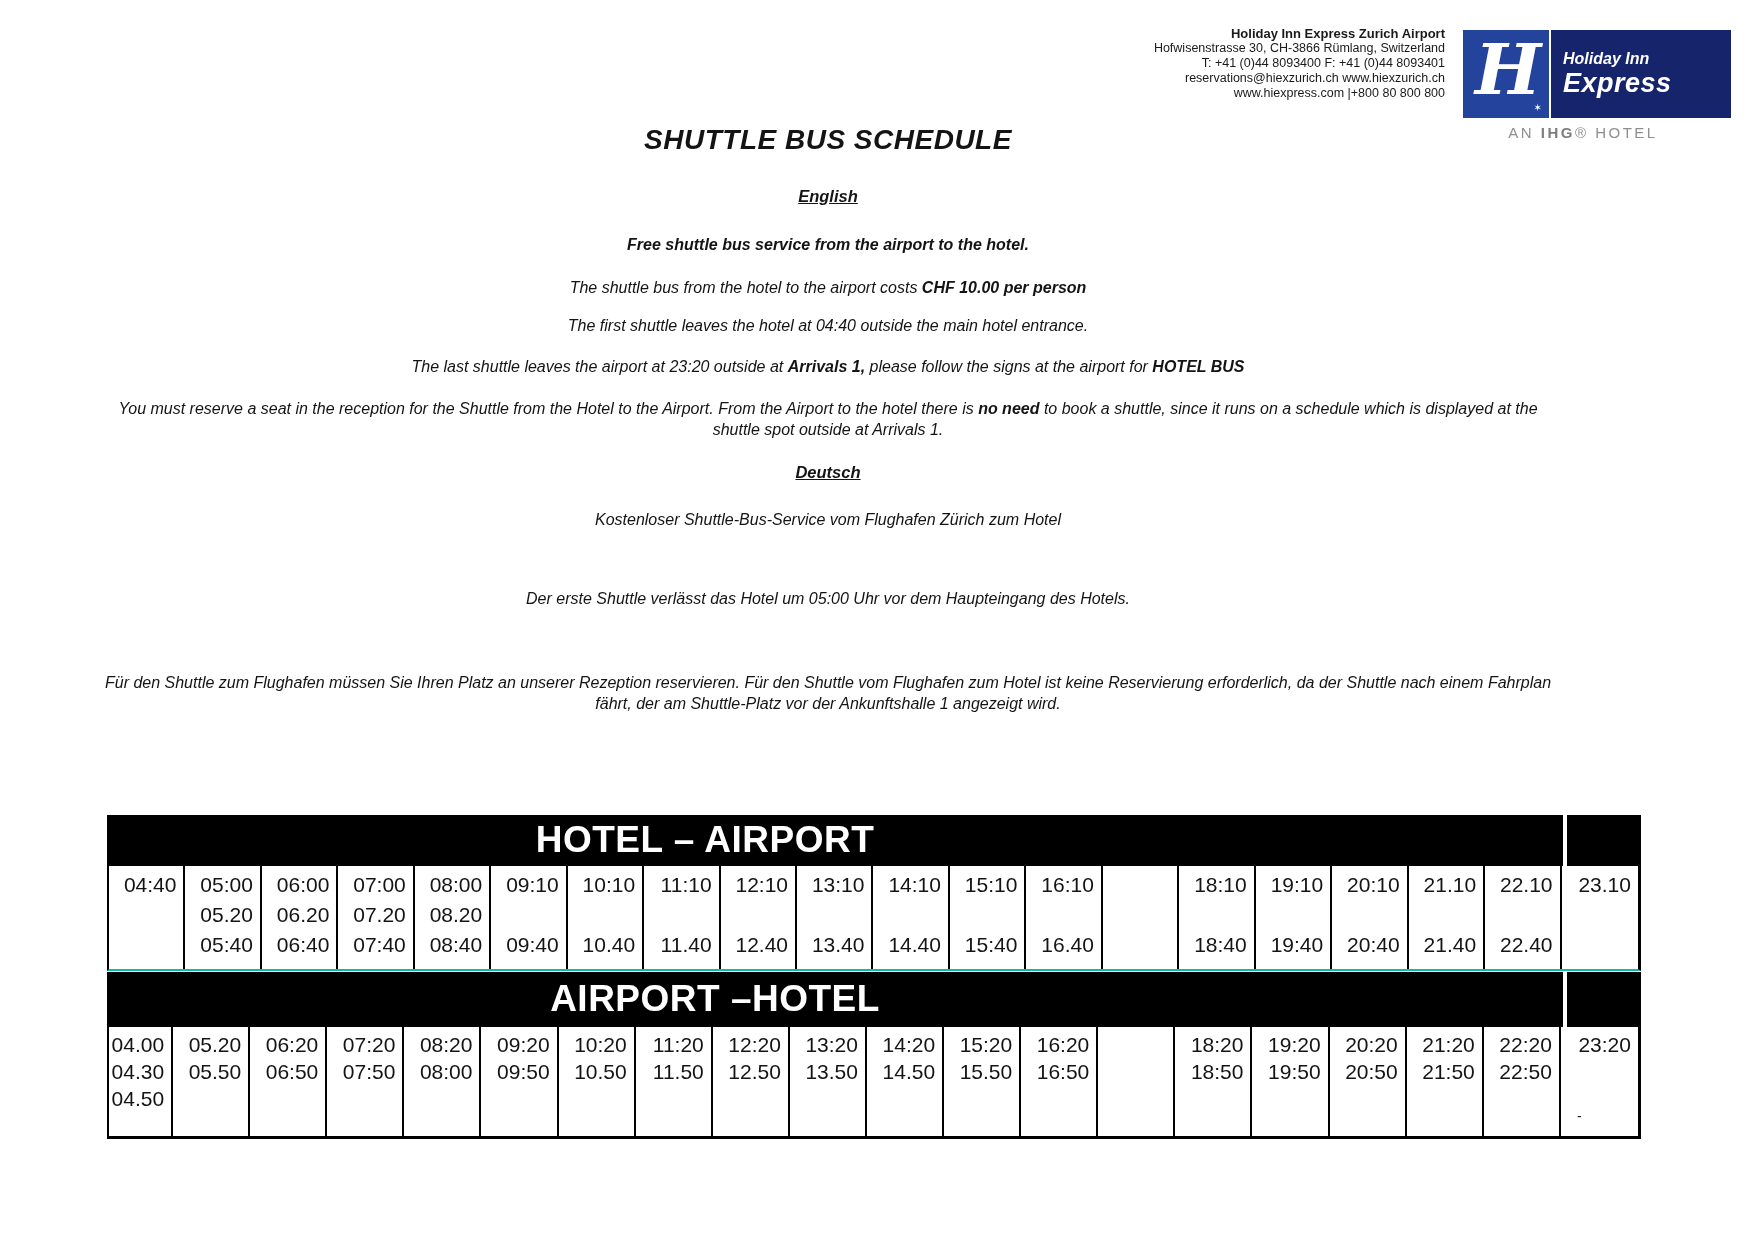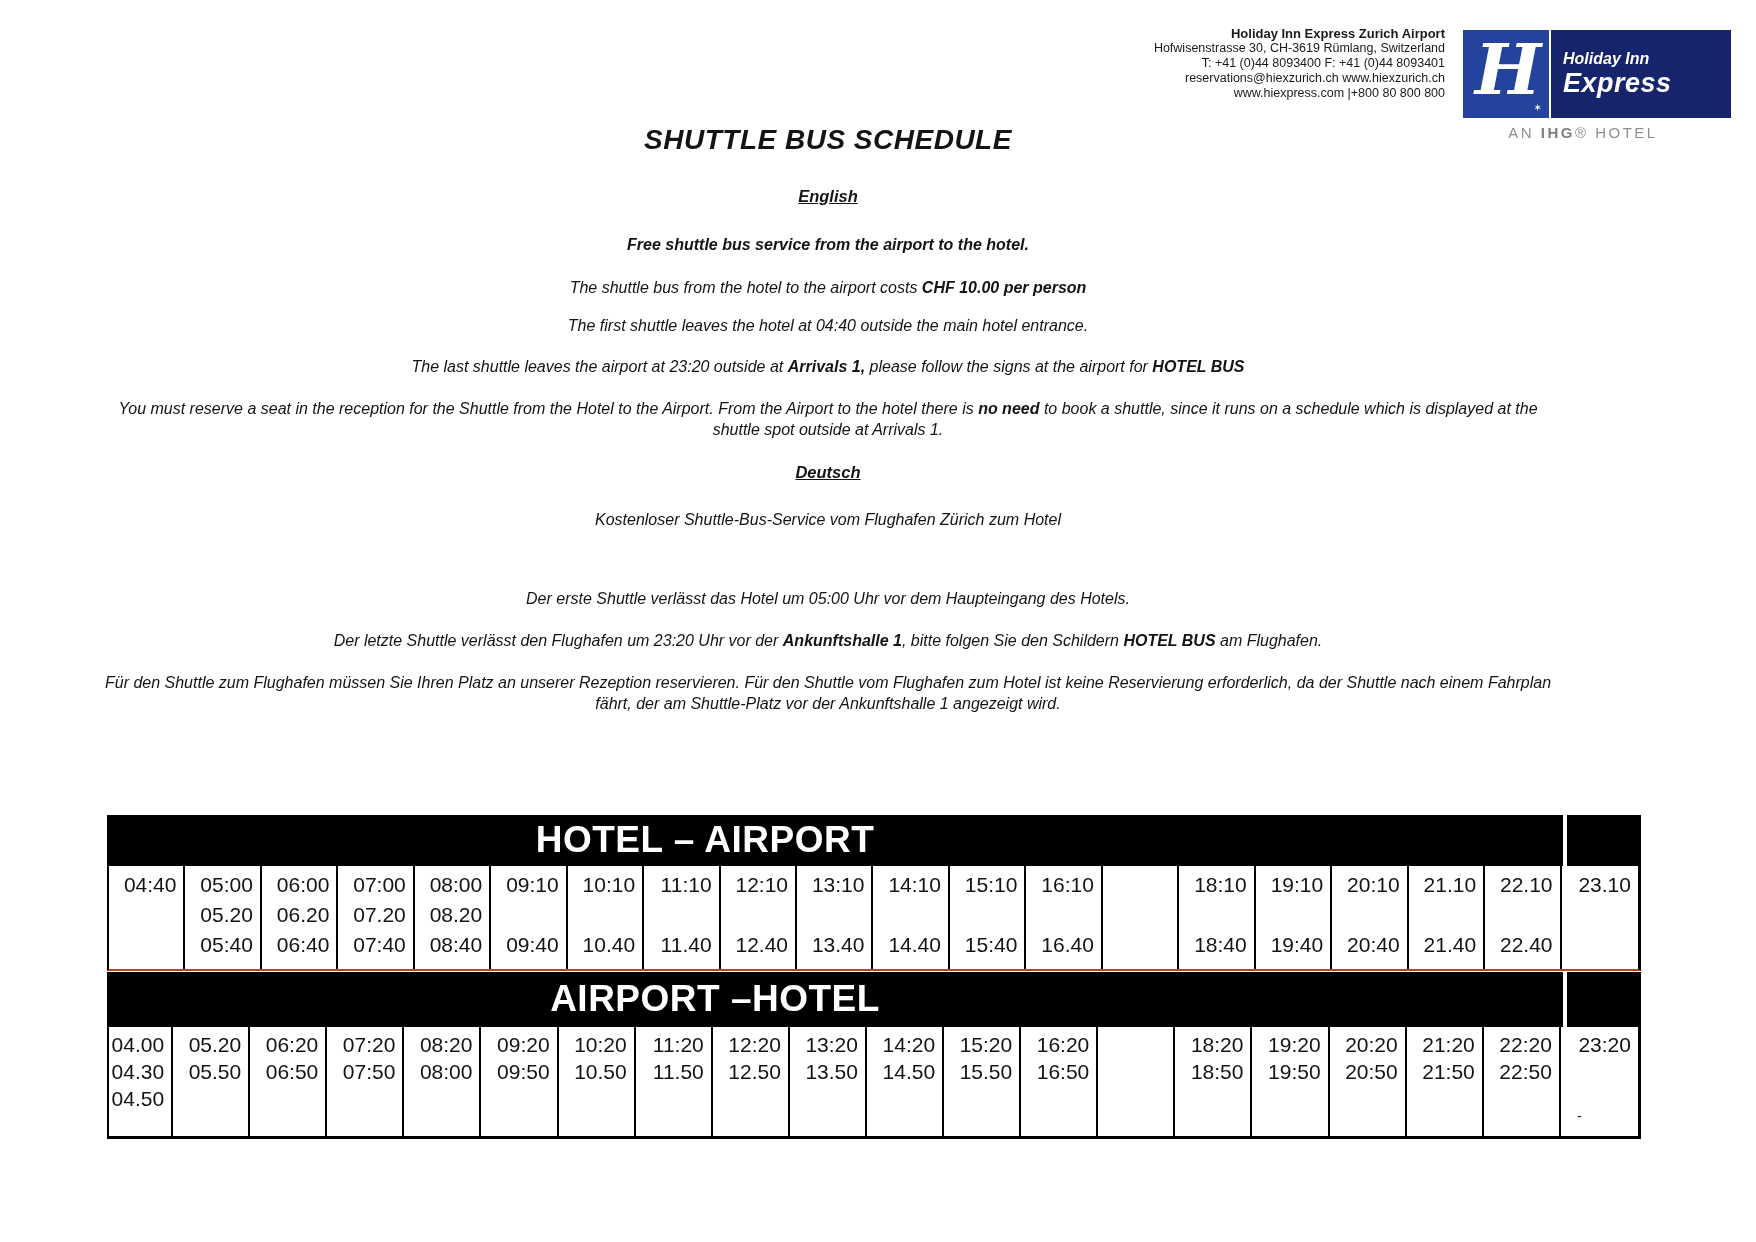--- a/index.html
+++ b/index.html
@@ -39,38 +39,38 @@
   .bar{position:relative;background:#000;}
   .t0 .bar{height:51px;}
   .t1 .bar{height:55px;}
   .bar::after{content:"";position:absolute;top:0;bottom:0;left:1456px;width:4px;background:#fff;}
   .bar-title{position:absolute;top:0;left:0;width:1456px;text-align:center;
              color:#fff;font-weight:bold;font-size:37px;letter-spacing:0.5px;}
   .t0 .bar-title{line-height:50px;transform:translateX(-130px);}
   .t1 .bar-title{line-height:54px;transform:translateX(-120px);}
   .grid{display:grid;grid-template-columns:repeat(20,1fr);
         border-left:2px solid #000;border-right:3px solid #000;background:#fff;}
-  .t0 .grid{height:103px;border-bottom:2px solid #c2410c;}
+  .t0 .grid{height:103px;border-bottom:2px solid #14b8a6;}
   .t1 .grid{height:109px;border-bottom:3px solid #000;gap:13px;}
   .cell{border-right:2px solid #000;box-sizing:border-box;
         padding:4px 7px 0 0;text-align:right;font-size:21px;overflow:hidden;}
   .cell:last-child{border-right:none;}
   .line{white-space:nowrap;}
   .t0 .line{height:30px;line-height:30px;}
   .t1 .line{height:27px;line-height:27px;}
   .stray{position:absolute;left:1470px;top:136px;font-size:14px;color:#222;}
 </style>
 </head>
 <body>
 
 <div class="page">
 
   <div class="contact">
     <div class="cname">Holiday Inn Express Zurich Airport</div>
-    <div>Hofwisenstrasse 30, CH-3619 Rümlang, Switzerland</div>
+    <div>Hofwisenstrasse 30, CH-3866 Rümlang, Switzerland</div>
     <div>T: +41 (0)44 8093400 F: +41 (0)44 8093401</div>
     <div>reservations@hiexzurich.ch www.hiexzurich.ch</div>
     <div>www.hiexpress.com |+800 80 800 800</div>
   </div>
 
   <div class="logo">
     <div class="logo-h">
       <span class="hletter">H</span>
       <span class="hstar">✶</span>
     </div>
@@ -99,21 +99,20 @@
       <span>shuttle spot outside at Arrivals 1.</span>
     </p>
 
     <p class="sec-head" style="top:462px"><span>Deutsch</span></p>
 
     <p style="top:509px">Kostenloser Shuttle-Bus-Service vom Flughafen Zürich zum Hotel</p>
 
 
     <p style="top:588px">Der erste Shuttle verlässt das Hotel um 05:00 Uhr vor dem Haupteingang des Hotels.</p>
 
-    <p style="top:630px"><span>Der letzte Shuttle verlässt den Flughafen um 23:20 Uhr vor der </span><b>Ankunftshalle 1</b><span>, bitte folgen Sie den Schildern </span><b>HOTEL BUS</b><span>  am Flughafen.</span></p>
 
     <p style="top:672px">
       <span>Für den Shuttle zum Flughafen müssen Sie Ihren Platz an unserer Rezeption reservieren. Für den Shuttle vom Flughafen zum Hotel ist keine Reservierung erforderlich, da der Shuttle nach einem Fahrplan</span><br>
       <span>fährt, der am Shuttle-Platz vor der Ankunftshalle 1 angezeigt wird.</span>
     </p>
   </div>
 
   <div class="ttable t0" style="top:815px">
     <div class="bar">
       <span class="bar-title">HOTEL – AIRPORT</span>

